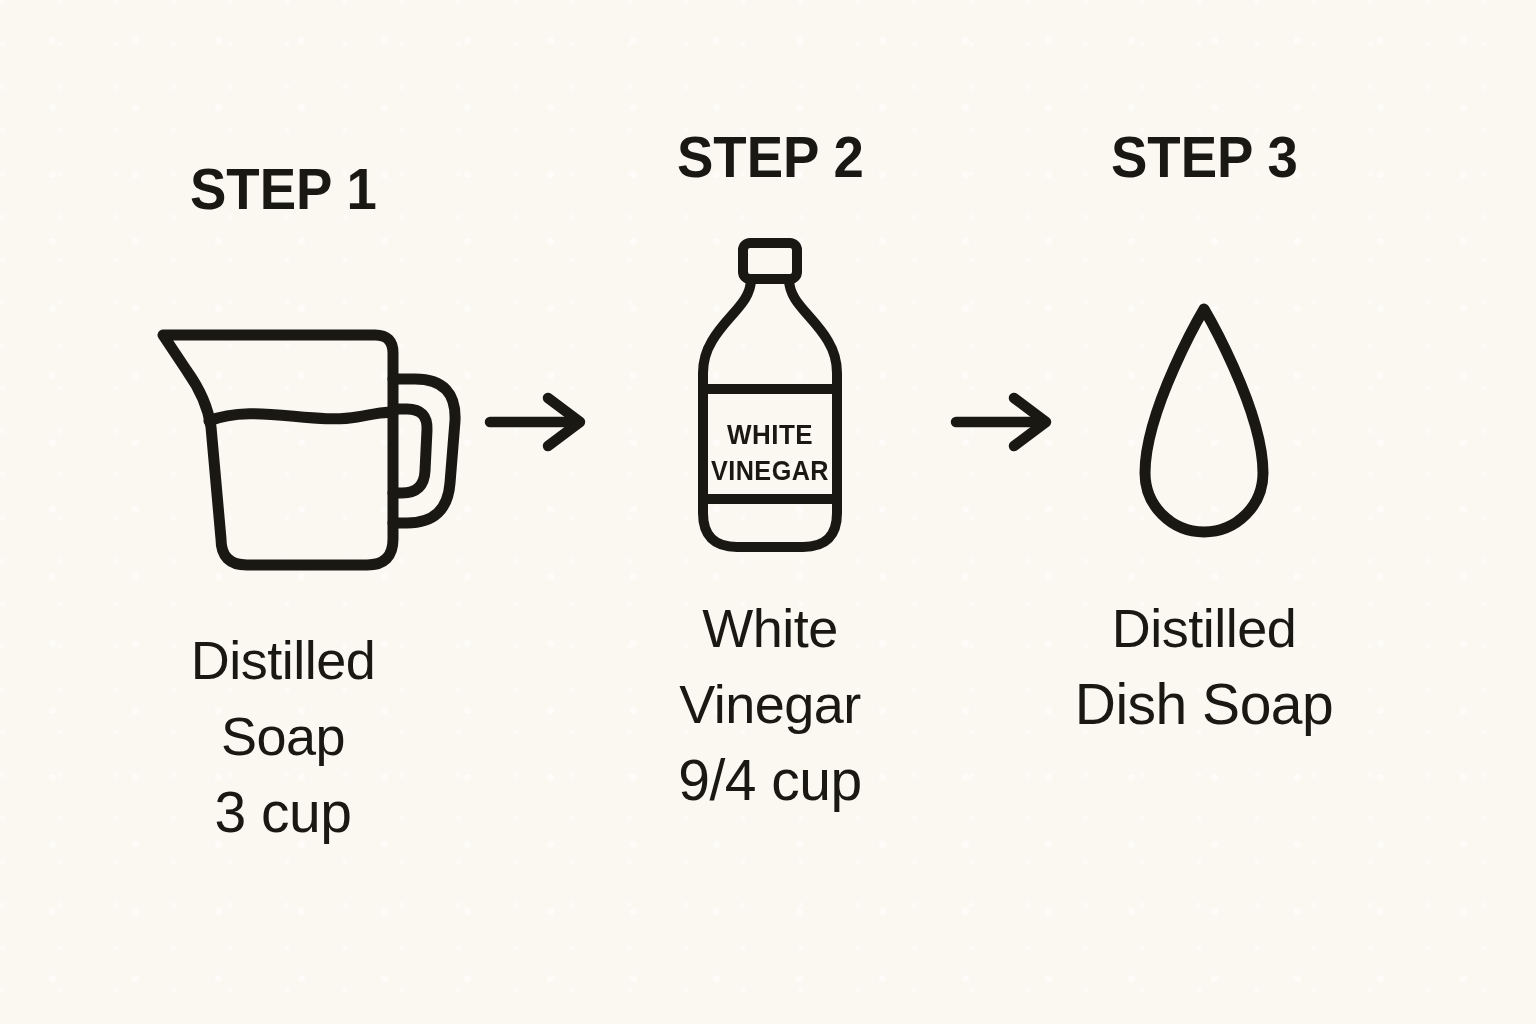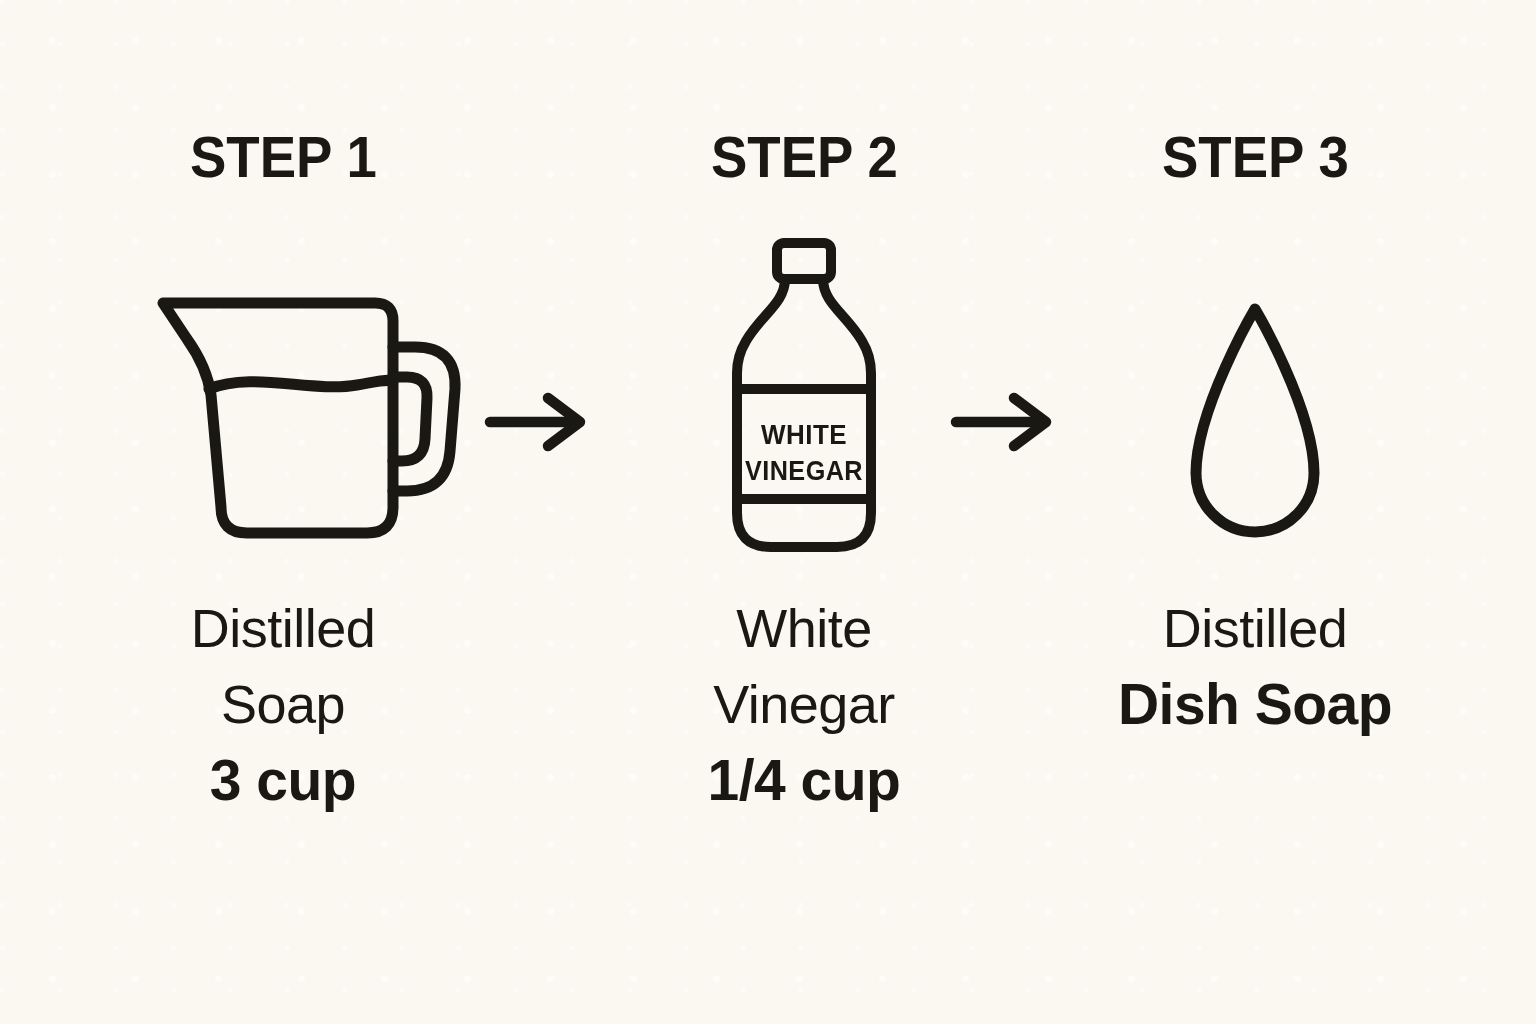--- a/index.html
+++ b/index.html
@@ -22,23 +22,23 @@
     color: #1a1813;
   }
   .step-col {
     position: absolute;
     top: 122px;
     width: 390px;
     display: flex;
     flex-direction: column;
     align-items: center;
   }
-  .col-1 { left: 88px; }
-  .col-2 { left: 609px; align-items: center; }
-  .col-3 { left: 1060px; }
+  .col-1 { left: 88px; margin-top: 32px; }
+  .col-2 { left: 575px; align-items: center; }
+  .col-3 { left: 1009px; }
 
   .step-header {
     height: 70px;
     line-height: 70px;
     font-size: 58px;
     font-weight: 700;
     letter-spacing: 0px;
     transform: scaleX(0.94);
     white-space: nowrap;
   }
@@ -53,21 +53,21 @@
   .cup-svg    { margin-top: 52px; margin-left: 44px; }
   .bottle-svg { margin-top: 12px; }
   .drop-svg   { margin-top: 64px; }
 
   .labels {
     text-align: center;
     white-space: nowrap;
   }
   .label-line { line-height: 76px; }
   .label-line.title  { font-size: 54px; font-weight: 400; letter-spacing: -0.5px; }
-  .label-line.amount { font-size: 57px; font-weight: 700; letter-spacing: -0.5px; }
+  .label-line.amount { font-size: 57px; font-weight: 400; letter-spacing: -0.5px; }
 
   .arrow {
     position: absolute;
     top: 390px;
   }
   .arrow-1 { left: 484px; }
   .arrow-2 { left: 950px; }
 
   .bottle-label-text {
     font-family: "Liberation Sans", sans-serif;
@@ -111,21 +111,21 @@
         <path d="M 58,42 C 58,66 34,78 19,104 Q 10,119 10,136 V 276 Q 10,310 44,310 H 110 Q 144,310 144,276 V 136 Q 144,119 135,104 C 120,78 96,66 96,42"></path>
         <line x1="10" y1="152" x2="144" y2="152"></line>
         <line x1="10" y1="262" x2="144" y2="262"></line>
         <text class="bottle-label-text" x="77" y="207" text-anchor="middle" fill="#1a1813" stroke="none" textLength="86" lengthAdjust="spacingAndGlyphs">WHITE</text>
         <text class="bottle-label-text" x="77" y="243" text-anchor="middle" fill="#1a1813" stroke="none" textLength="118" lengthAdjust="spacingAndGlyphs">VINEGAR</text>
       </svg>
     </div>
     <div class="labels">
       <div class="label-line title">White</div>
       <div class="label-line title">Vinegar</div>
-      <div class="label-line amount">1/4 cup</div>
+      <div class="label-line amount">9/4 cup</div>
     </div>
   </div>
 
   <svg class="arrow arrow-2" width="104" height="64" viewBox="0 0 104 64" fill="none" stroke="#1a1813" stroke-width="10.5" stroke-linecap="round" stroke-linejoin="round">
     <line x1="6" y1="32" x2="88" y2="32"></line>
     <path d="M 64,8 L 96,32 L 64,56"></path>
   </svg>
 
   <div class="step-col col-3">
     <div class="step-header">STEP 3</div>

